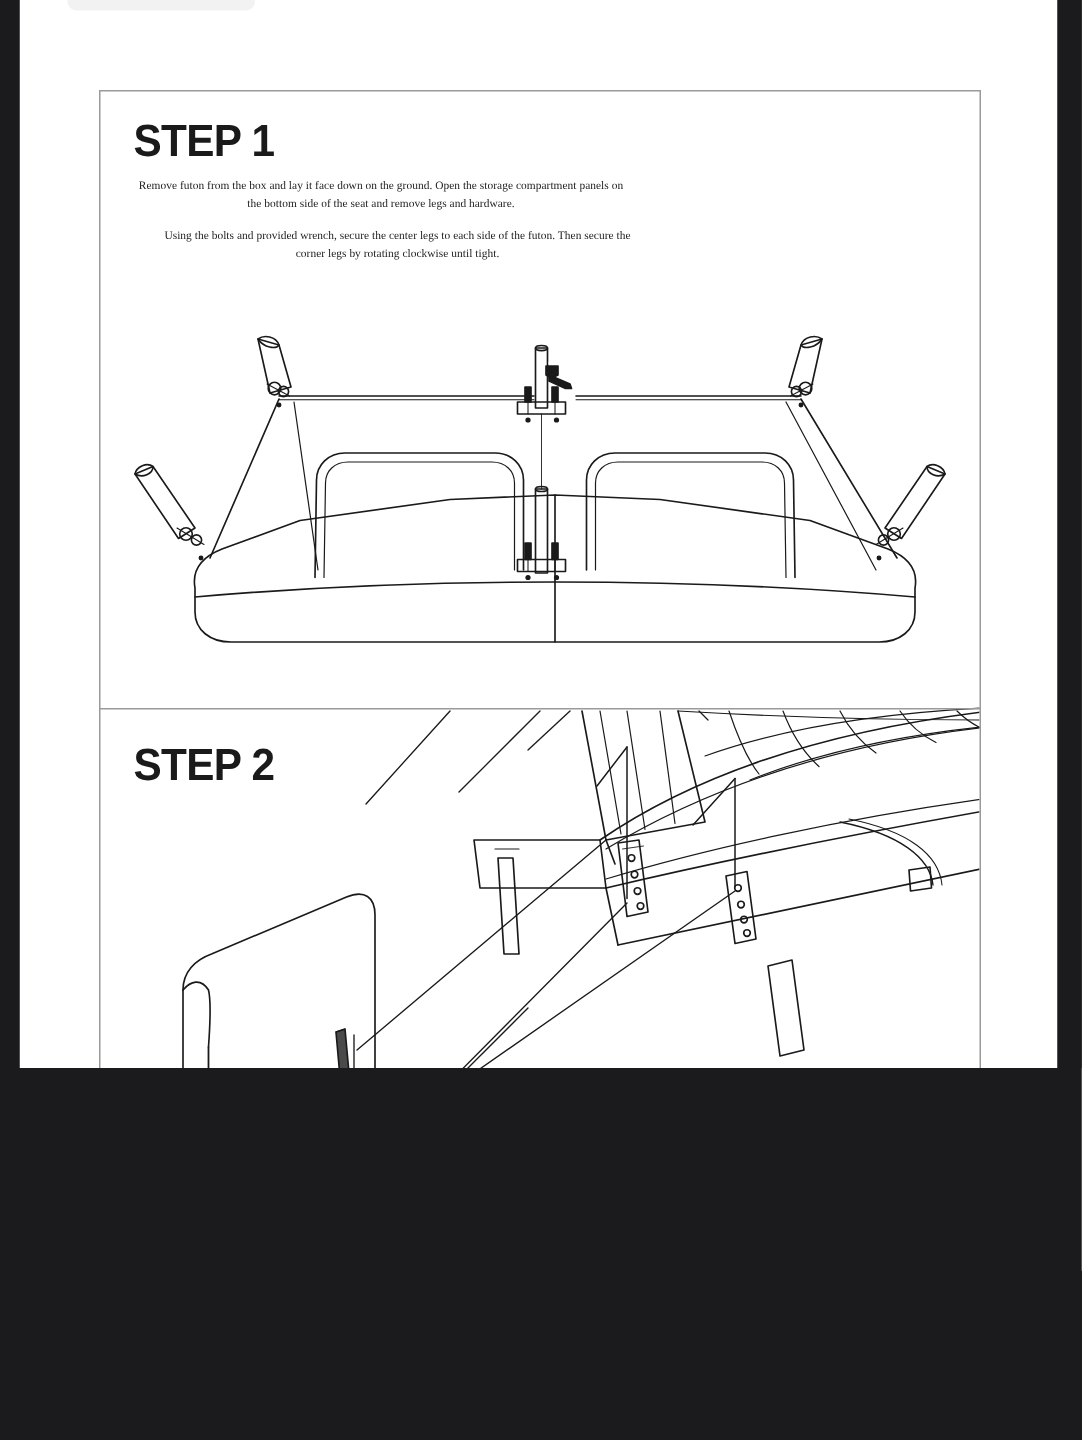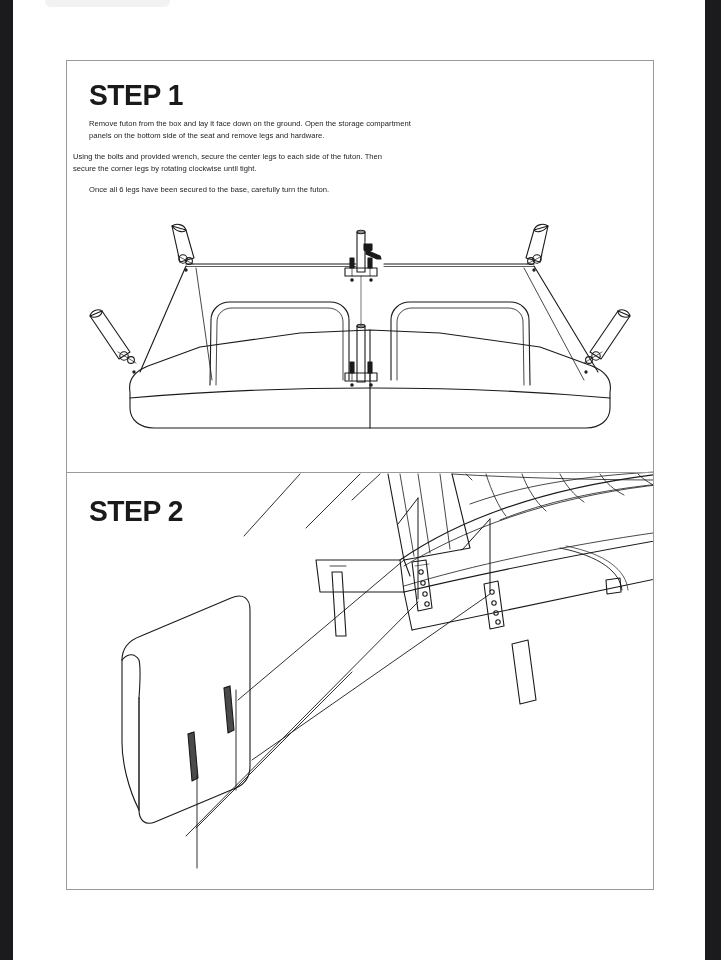--- a/index.html
+++ b/index.html
@@ -9,21 +9,21 @@
   }
   body {
     width: 721px;
     height: 960px;
     overflow: hidden;
     font-family: "Liberation Sans", sans-serif;
   }
   .screen {
     position: relative;
     width: 721px;
-    height: 960px;
+    height: 712px;
     background: #1b1b1d;
     overflow: hidden;
   }
   .page-surface {
     position: absolute;
     left: 13px;
     top: 0;
     width: 692px;
     height: 960px;
     background: #ffffff;
@@ -81,29 +81,30 @@
     line-height: 1;
     transform: scaleX(0.94);
     transform-origin: left center;
     white-space: nowrap;
   }
   #step1-heading { left: 89px; top: 80px; }
   #step2-heading { left: 89px; top: 496px; }
 
   .body-par {
     position: absolute;
-    font-family: Liberation Sans, sans-serif;
+    font-family: Liberation Serif, serif;
     font-size: 7.6px;
     line-height: 11.5px;
     color: #232323;
     width: 330px;
     letter-spacing: 0.03px;
+    text-align: center;
   }
   #step1-p1 { left: 89px; top: 118px; }
-  #step1-p2 { left: 73px; top: 151px; }
+  #step1-p2 { left: 100px; top: 151px; }
   #step1-p3 { left: 89px; top: 184px; }
   #step2-p1 { left: 89px; top: 531px; }
   .clip-wrap {
     position: absolute;
     left: 67px; top: 61px;
     width: 586px; height: 828px;
     overflow: hidden;
   }
   .clip-wrap svg { position: absolute; left: -67px; top: -61px; }
 </style>
@@ -314,17 +315,16 @@
     </g>
   </svg>
   </div>
 
   <div class="doc-frame"></div>
   <div class="panel-divider"></div>
 
   <div class="step-heading" id="step1-heading">STEP 1</div>
   <div class="body-par" id="step1-p1">Remove futon from the box and lay it face down on the ground. Open the storage compartment panels on the bottom side of the seat and remove legs and hardware.</div>
   <div class="body-par" id="step1-p2">Using the bolts and provided wrench, secure the center legs to each side of the futon.  Then secure the corner legs by rotating clockwise until tight.</div>
-  <div class="body-par" id="step1-p3">Once all 6 legs have been secured to the base, carefully turn the futon.</div>
 
   <div class="step-heading" id="step2-heading">STEP 2</div>
 
 </div>
 
 </body></html>

